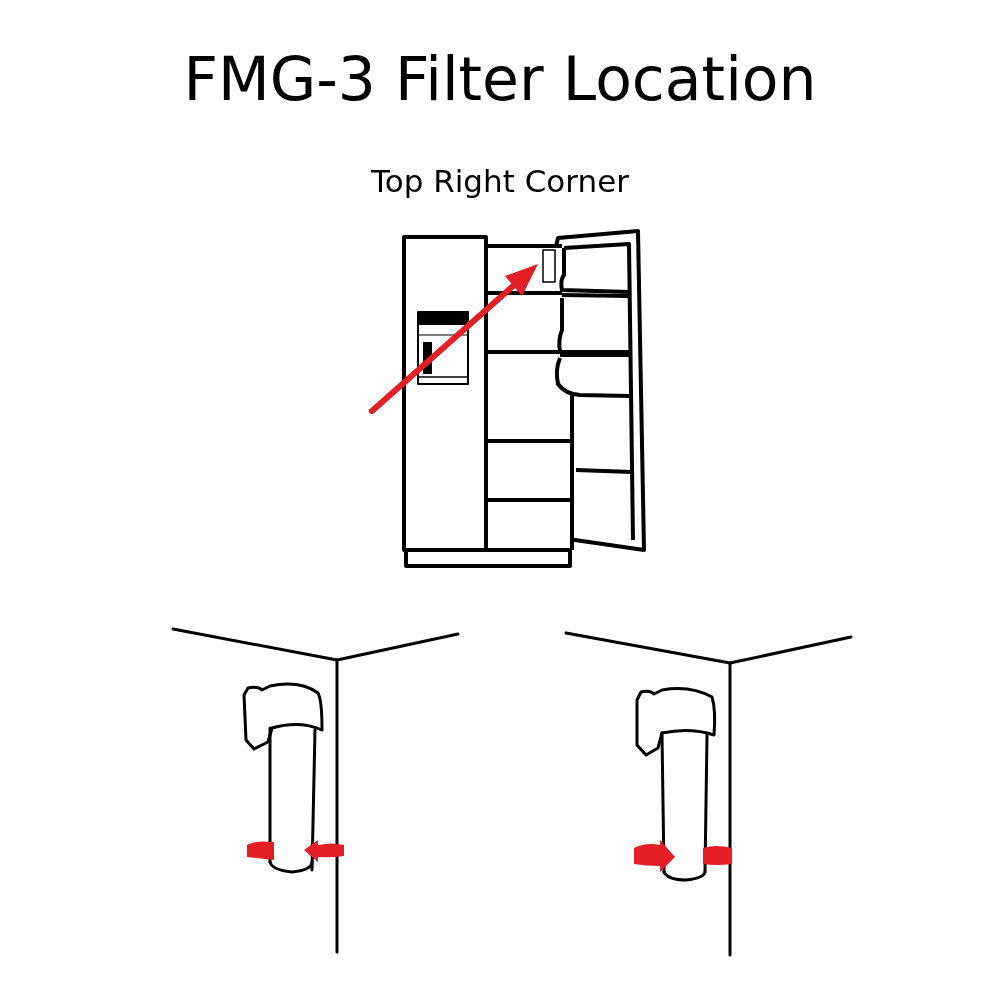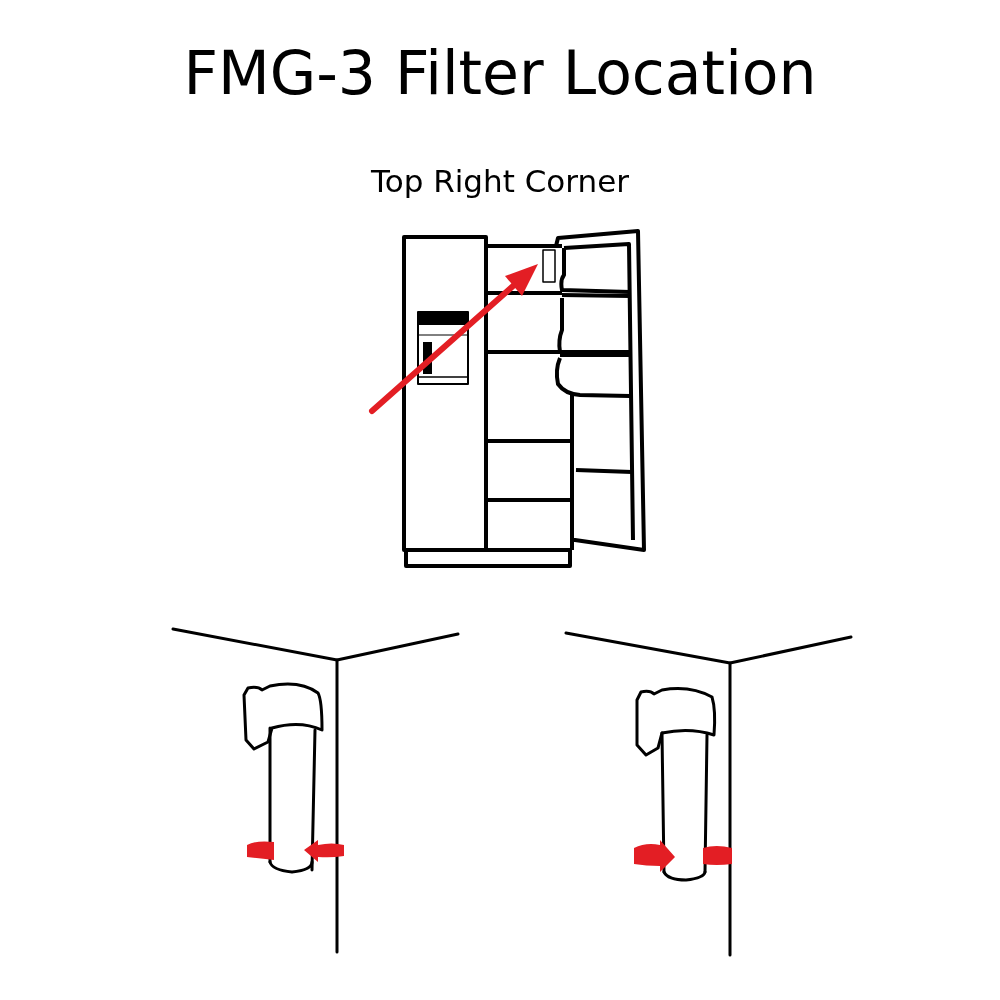--- a/index.html
+++ b/index.html
@@ -1,17 +1,17 @@
 <!DOCTYPE html>
 <html><head>
   <meta charset="utf-8">
   <style>
     html, body { margin: 0; padding: 0; background: #ffffff; }
     body { width: 1000px; height: 1000px; position: relative; overflow: hidden; font-family: "DejaVu Sans", sans-serif; }
-    .title { position: absolute; left: 0; top: 38px; width: 1000px; text-align: center; font-size: 60px; color: #000; letter-spacing: 0px; }
+    .title { position: absolute; left: 0; top: 44px; width: 1000px; text-align: center; font-size: 60px; color: #000; letter-spacing: 0px; }
     .subtitle { position: absolute; left: 0; top: 163px; width: 1000px; text-align: center; font-size: 31px; color: #000; }
     svg { position: absolute; left: 0; top: 0; }
   </style>
 </head>
 <body>
 
 <div class="title">FMG-3 Filter Location</div>
 <div class="subtitle">Top Right Corner</div>
 
 <svg width="1000" height="1000" viewBox="0 0 1000 1000">

